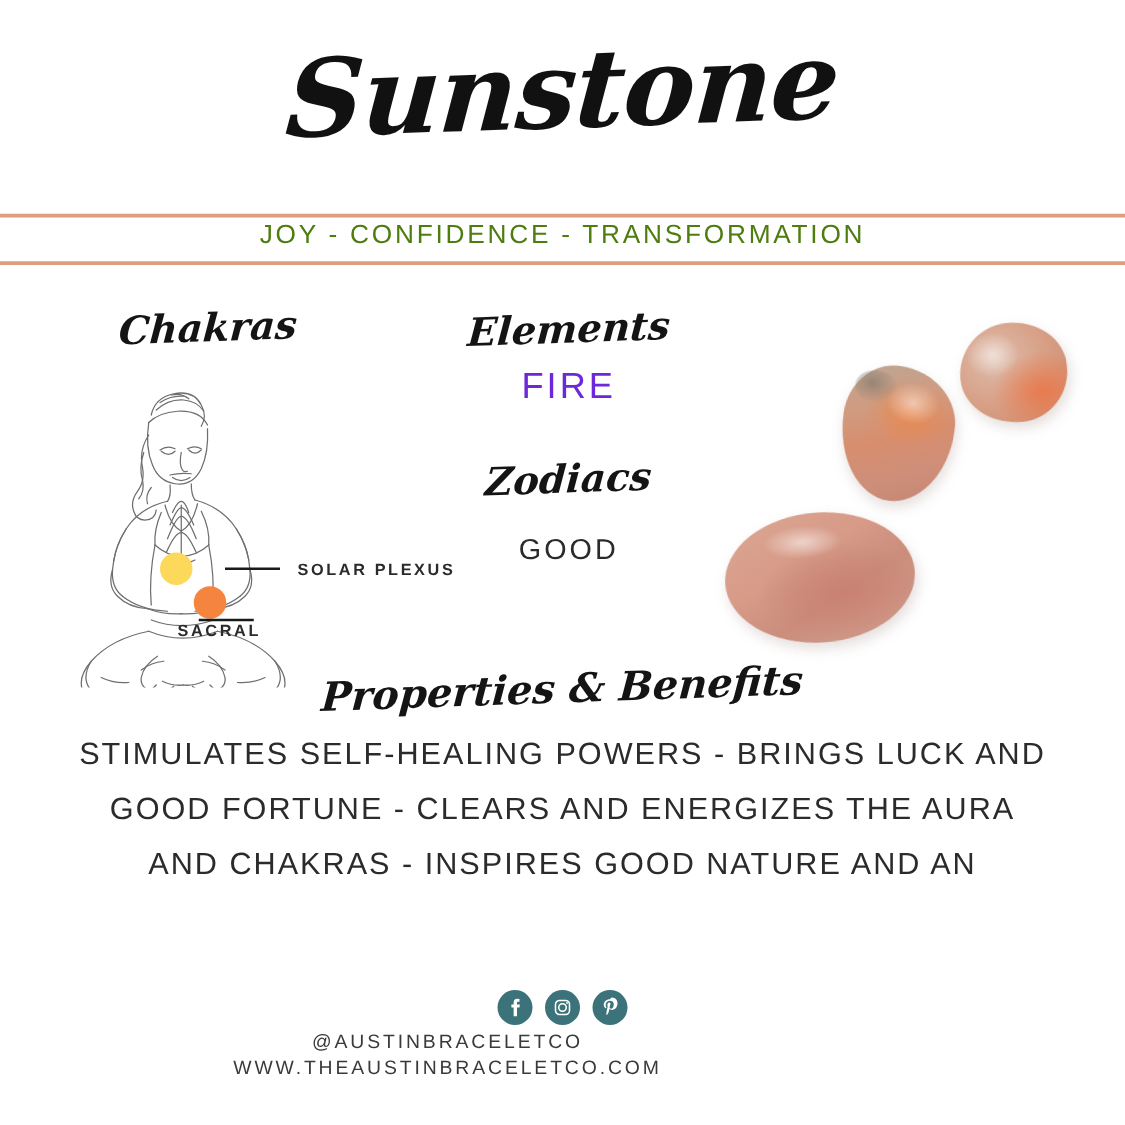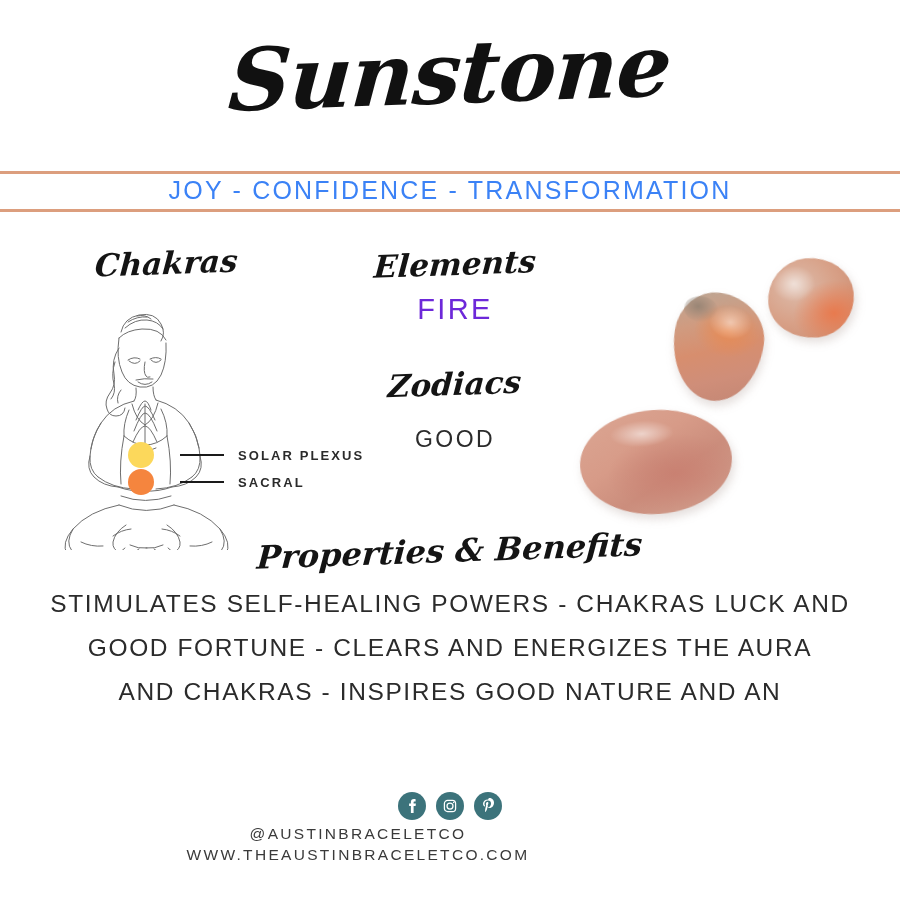--- a/index.html
+++ b/index.html
@@ -50,23 +50,23 @@
     background: #dc9e7e;
   }
   .rule-top { top: 171px; }
   .rule-bottom { top: 209px; }
   .tagline {
     position: absolute;
     top: 176px;
     left: 0;
     width: 900px;
     text-align: center;
-    font-size: 25px;
+    font-size: 21px;
     letter-spacing: 2.2px;
-    color: #3b82f6;
+    color: #4d7c0f;
     font-weight: 400;
   }
 
   
   .script-h {
     font-family: "DejaVu Serif", serif;
     font-style: italic;
     font-weight: 700;
     color: #141414;
     transform: rotate(-2deg) skewX(-6deg);
@@ -157,21 +157,21 @@
   }
   .chakra-label {
     margin-left: 14px;
     font-size: 13px;
     letter-spacing: 2.1px;
     color: #2b2b2b;
     white-space: nowrap;
     font-weight: bold;
   }
   .chakra-row-solar { top: 442px; left: 128px; }
-  .chakra-row-sacral { top: 469px; left: 128px; }
+  .chakra-row-sacral { top: 469px; left: 128px; flex-direction: column; }
 
   
   .stones {
     position: absolute;
     top: 248px;
     left: 560px;
     width: 340px;
     height: 300px;
   }
   .stone {
@@ -403,21 +403,21 @@
   <div class="stones">
     <div class="stone stone-top-right"></div>
     <div class="stone stone-mid"></div>
     <div class="stone stone-large"></div>
   </div>
 
   <div class="props-head">
     <span class="script-h">Properties &amp; Benefits</span>
   </div>
   <div class="props-body">
-    <div class="props-line">STIMULATES SELF-HEALING POWERS - CHAKRAS LUCK AND</div>
+    <div class="props-line">STIMULATES SELF-HEALING POWERS - BRINGS LUCK AND</div>
     <div class="props-line">GOOD FORTUNE - CLEARS AND ENERGIZES THE AURA</div>
     <div class="props-line">AND CHAKRAS - INSPIRES GOOD NATURE AND AN</div>
   </div>
 
   <div class="socials">
     <div class="social-icon">
       <svg width="16" height="16" viewBox="0 0 16 16" fill="#ffffff">
         <path d="M10.2 3.4h1.4V1.2S10.8 1 9.8 1C7.9 1 6.9 2.1 6.9 4v1.6H5.1v2.4h1.8V15h2.7V8h2l.3-2.4h-2.3V4.3c0-.6.2-.9.6-.9z"></path>
       </svg>
     </div>

